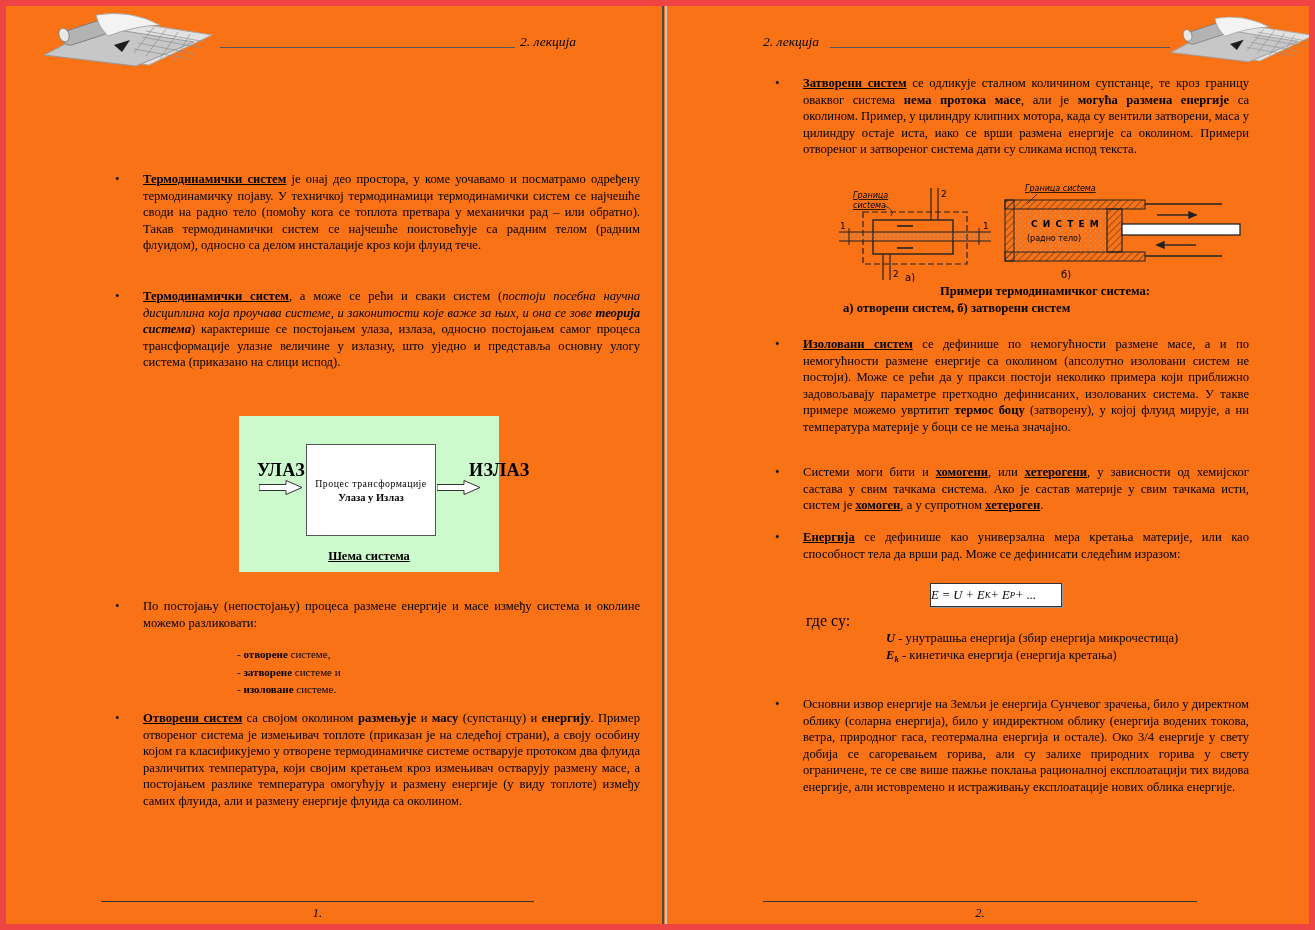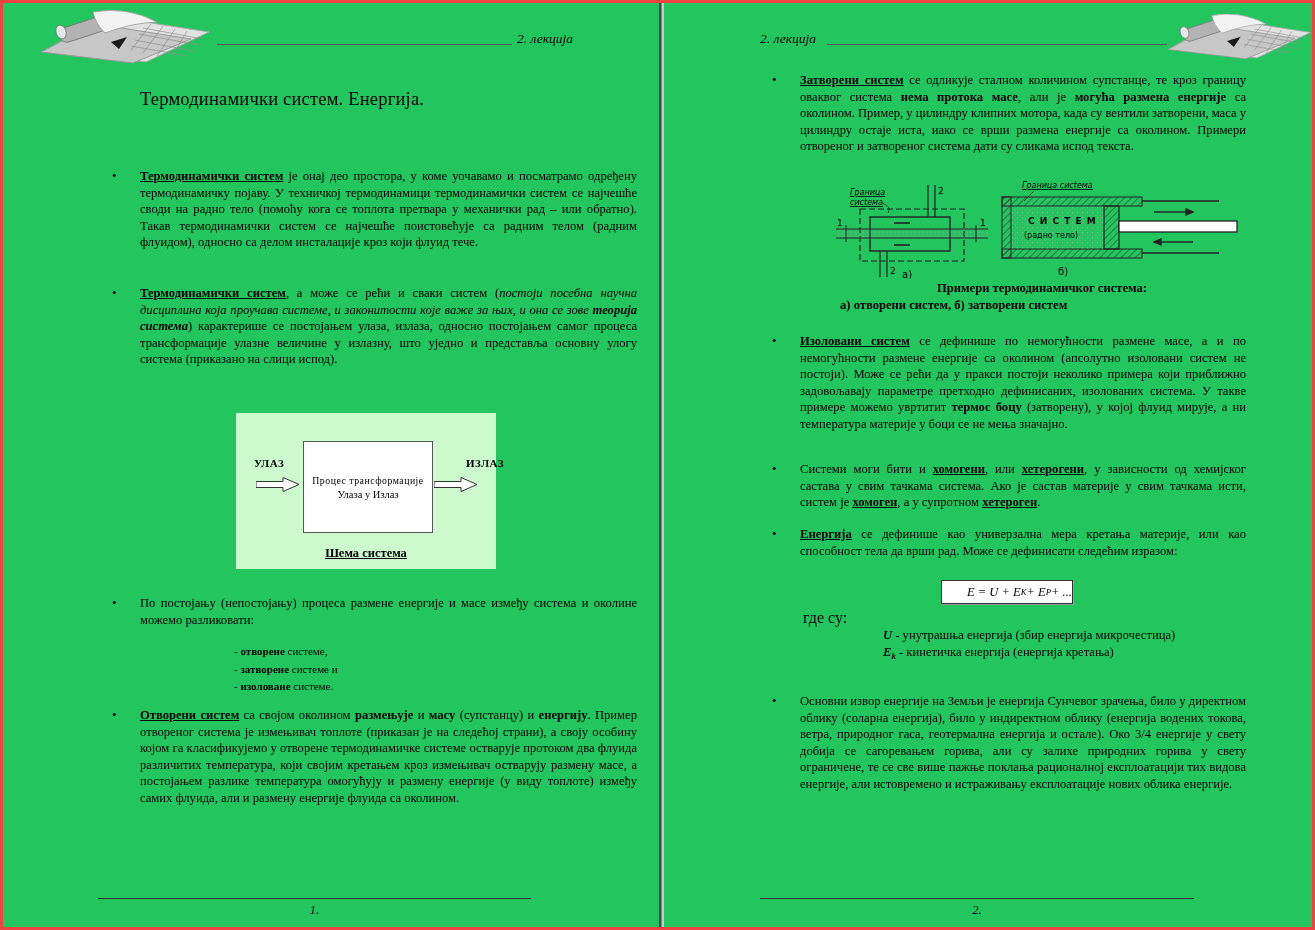--- a/index.html
+++ b/index.html
@@ -1,18 +1,18 @@
 <!DOCTYPE html>
 <html><head>
 <meta charset="utf-8">
 <style>
   html,body{margin:0;padding:0;background:#e8e8e8;}
-  .canvas{position:relative;width:1315px;height:930px;background:#22c55e;
+  .canvas{position:relative;width:1315px;height:930px;background:#f97316;
           font-family:"Liberation Serif", serif;color:#000;overflow:hidden;
-          border:3px solid #ef4444;box-sizing:border-box;}
+          border:6px solid #ef4444;box-sizing:border-box;}
   .page{position:absolute;top:0;height:930px;}
   #page1{left:0;width:656px;}
   #page2{left:661px;width:654px;}
   .divider{position:absolute;left:656px;top:0;width:2px;height:930px;background:#4a4a4a;}
   .divider-light{position:absolute;left:659px;top:0;width:2px;height:930px;background:#c9c9c9;}
 
   .hdr-label{position:absolute;font-style:italic;font-size:13.5px;font-family:"Liberation Serif",serif;}
   .hdr-line{position:absolute;height:1px;background:#555;}
   .title{position:absolute;font-size:18.5px;letter-spacing:0.2px;}
   .para{position:absolute;font-size:12.6px;line-height:16.6px;text-align:justify;}
@@ -24,29 +24,29 @@
   .b.u{font-weight:bold;text-decoration:underline;}
 
   .sublist{position:absolute;font-size:11px;line-height:17.5px;}
   .sublist div{display:block;}
 
   
   .scheme{position:absolute;left:233px;top:410px;width:260px;height:156px;background:#ccfacc;}
   .scheme .procbox{position:absolute;left:67px;top:28px;width:128px;height:90px;background:#fff;
         border:1px solid #555;display:flex;flex-direction:column;align-items:center;justify-content:center;}
   .scheme .procbox .l1{font-size:9.8px;letter-spacing:0.5px;}
-  .scheme .procbox .l2{font-size:10.5px;font-weight:normal;margin-top:3px;}
-  .scheme .io{position:absolute;font-weight:bold;font-size:11px;letter-spacing:0.5px;}
+  .scheme .procbox .l2{font-size:10.5px;font-weight:bold;margin-top:3px;}
+  .scheme .io{position:absolute;font-weight:bold;font-size:18px;letter-spacing:0.5px;}
   .scheme .arrow{position:absolute;width:44px;height:15px;}
   .scheme .caption{position:absolute;left:0;right:0;bottom:8px;text-align:center;
         font-weight:bold;font-size:12.5px;text-decoration:underline;}
 
   
-  .formula{position:absolute;left:277px;top:577px;width:130px;height:22px;border:1px solid #333;
-        box-shadow:1px 1px 0 #999;display:flex;align-items:center;justify-content:flex-end;
+  .formula{position:absolute;left:263px;top:577px;width:130px;height:22px;border:1px solid #333;
+        box-shadow:1px 1px 0 #999;display:flex;align-items:center;justify-content:flex-start;
         font-style:italic;font-size:12.5px;background:#fff;}
   .where{position:absolute;font-size:16px;}
   .defs{position:absolute;font-size:12.6px;line-height:16.6px;}
 
   .figcap{position:absolute;font-weight:bold;font-size:12.6px;}
   .fig{position:absolute;}
 
   .footer-line{position:absolute;height:1px;background:#333;}
   .pagenum{position:absolute;text-align:center;font-style:italic;font-size:12.5px;}
   svg text{font-family:"DejaVu Sans", sans-serif;}
@@ -73,21 +73,20 @@
       </g>
       <rect x="28" y="16" width="48" height="15" rx="7" transform="rotate(-18 52 24)" fill="#b3b3b3" stroke="#777" stroke-width="0.8"></rect>
       <ellipse cx="30" cy="26" rx="5" ry="7" transform="rotate(-18 30 26)" fill="#e8e8e8" stroke="#777" stroke-width="0.8"></ellipse>
       <path d="M62,6 Q96,0 126,16 Q100,17 74,27 Q64,17 62,6 Z" fill="#f3f3f3" stroke="#9c9c9c" stroke-width="0.8"></path>
       <polygon points="80,36 96,31 88,43" fill="#1c1c1c"></polygon>
     </svg>
 
     <div class="hdr-line" style="left:214px;top:41px;width:295px;"></div>
     <div class="hdr-label" style="left:514px;top:28px;">2. лекција</div>
 
-    <div class="title" style="left:137px;top:86px;">Термодинамички систем. Енергија.</div>
 
     <div class="para bullet" style="left:137px;top:165px;width:497px;"><span class="b u">Термодинамички систем</span><span> је онај део простора, у коме уочавамо и посматрамо одређену термодинамичку појаву. У техничкој термодинамици термодинамички систем се најчешће своди на радно тело (помоћу кога се топлота претвара у механички рад – или обратно). Такав термодинамички систем се најчешће поистовећује са радним телом (радним флуидом), односно са делом инсталације кроз који флуид тече.</span></div>
 
     <div class="para bullet" style="left:137px;top:282px;width:497px;"><span class="b u">Термодинамички систем</span><span>, а може се рећи и сваки систем (</span><span class="i">постоји посебна научна дисциплина која проучава системе, и законитости које важе за њих, и она се зове </span><span class="b i">теорија система</span><span>) карактерише се постојањем улаза, излаза, односно постојањем самог процеса трансформације улазне величине у излазну, што уједно и представља основну улогу система (приказано на слици испод).</span></div>
 
     <div class="scheme" style="background: rgb(204, 250, 204);">
       <div class="procbox">
         <span class="l1">Процес  трансформације</span>
         <span class="l2">Улаза у Излаз</span>
       </div>

